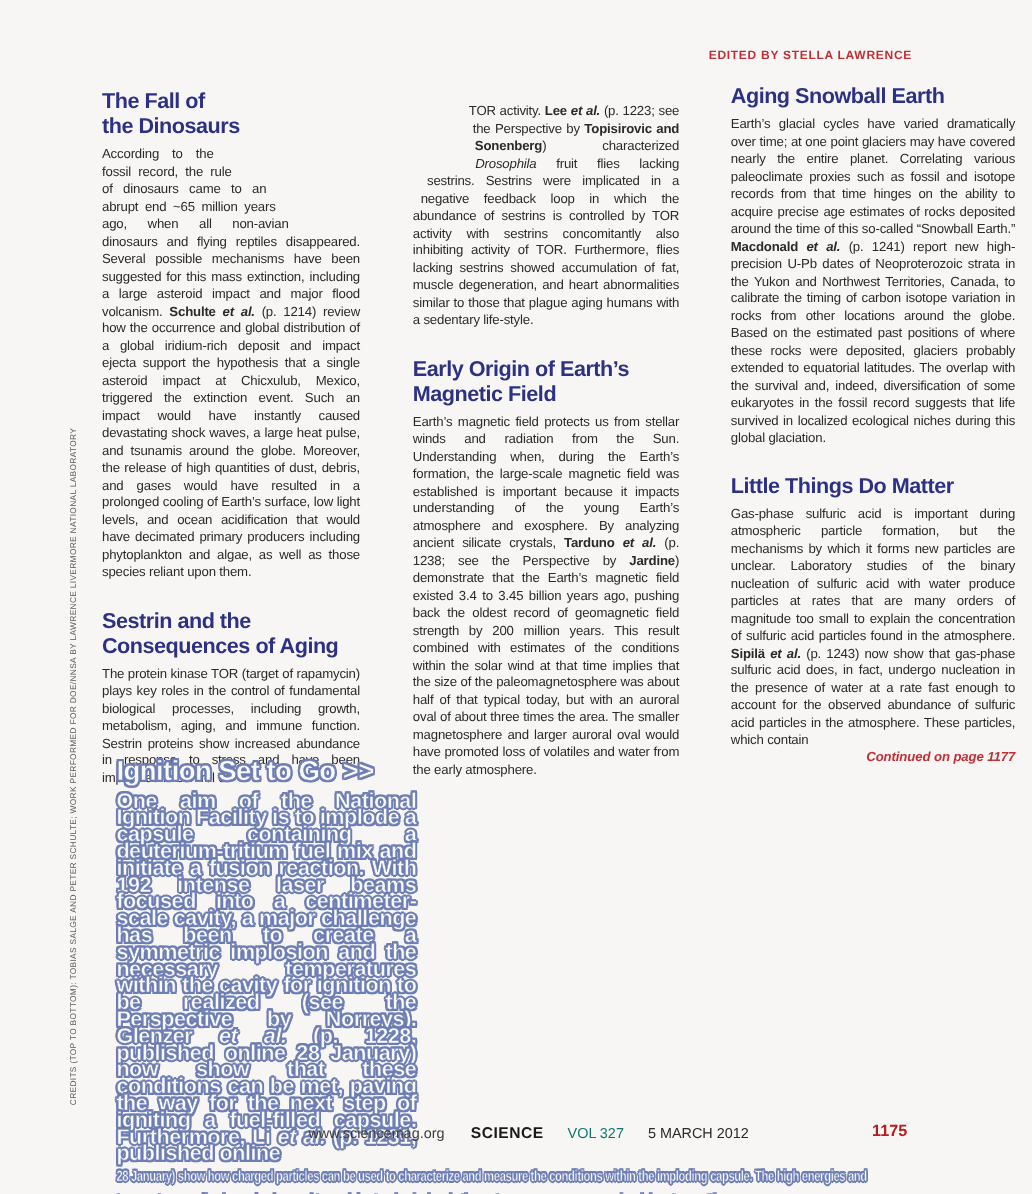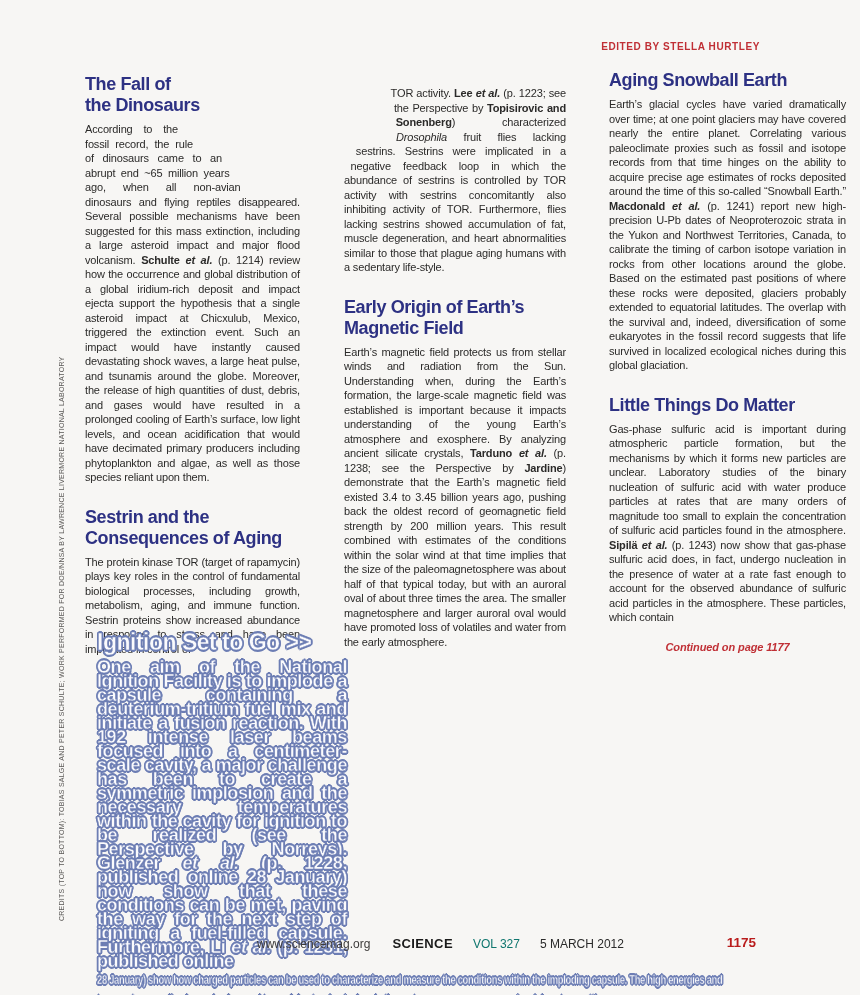--- a/index.html
+++ b/index.html
@@ -49,22 +49,21 @@
   .cutout-right{
     float:right;width:122px;height:60px;
     shape-outside:polygon(0px 0px,122px 0px,122px 60px,64px 60px,52px 44px,44px 29px,0px 7px);
   }
   .cutout-left{
     float:left;width:62px;height:74px;
     shape-outside:polygon(0px 0px,42px 0px,49px 22px,52px 46px,14px 52px,6px 74px,0px 74px);
   }
 
   .continued{
-    margin-top:16px;
-    text-align:center;
+    text-align:right;
     color:#c02f35;font-size:11px;font-weight:bold;font-style:italic;letter-spacing:-.1px;
   }
 
   
   .ignition{position:absolute;left:97px;top:629px;width:880px;}
   .outline{
     color:#fbfbfd;font-weight:bold;
     -webkit-text-stroke:.4px #6d7eb4;
     text-shadow:
       -1.3px -1.3px 0 #6d7eb4, 1.3px -1.3px 0 #6d7eb4,
@@ -100,21 +99,21 @@
   .footer .journal{font-weight:bold;font-size:13px;color:#1a1a1a;letter-spacing:.4px;margin-right:20px;}
   .footer .vol{margin-right:20px;color:#0f766e;}
   .footer .date{color:#2a2a2a;}
   .footer .pagenum{position:absolute;right:104px;top:-1px;font-weight:bold;font-size:13.5px;color:#b91c1c;}
 </style>
 </head>
 <body>
 
 <div class="page">
 
-  <div class="edited-by">EDITED BY STELLA HURTLEY</div>
+  <div class="edited-by">EDITED BY STELLA LAWRENCE</div>
 
   <div class="columns">
 
     <div class="col col1">
       <h2 class="sec">The Fall of
 the Dinosaurs</h2>
       <p class="body"><span class="cutout cutout-right"></span><span><span>According to the fossil record, the rule of dinosaurs came to an abrupt end ~65 million years ago, when all non-avian dinosaurs and flying reptiles disappeared. Several possible mechanisms have been suggested for this mass extinction, including a large asteroid impact and major flood volcanism. </span><span class="seg-b">Schulte </span><span class="seg-bi">et al.</span><span> (p. 1214) review how the occurrence and global distribution of a global iridium-rich deposit and impact ejecta support the hypothesis that a single asteroid impact at Chicxulub, Mexico, triggered the extinction event. Such an impact would have instantly caused devastating shock waves, a large heat pulse, and tsunamis around the globe. Moreover, the release of high quantities of dust, debris, and gases would have resulted in a prolonged cooling of Earth’s surface, low light levels, and ocean acidification that would have decimated primary producers including phytoplankton and algae, as well as those species reliant upon them.</span></span></p>
 
       <h2 class="sec later">Sestrin and the
 Consequences of Aging</h2>

